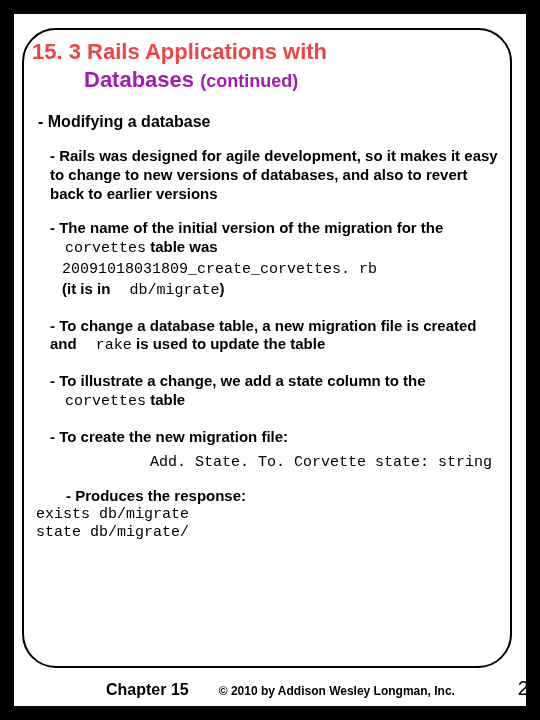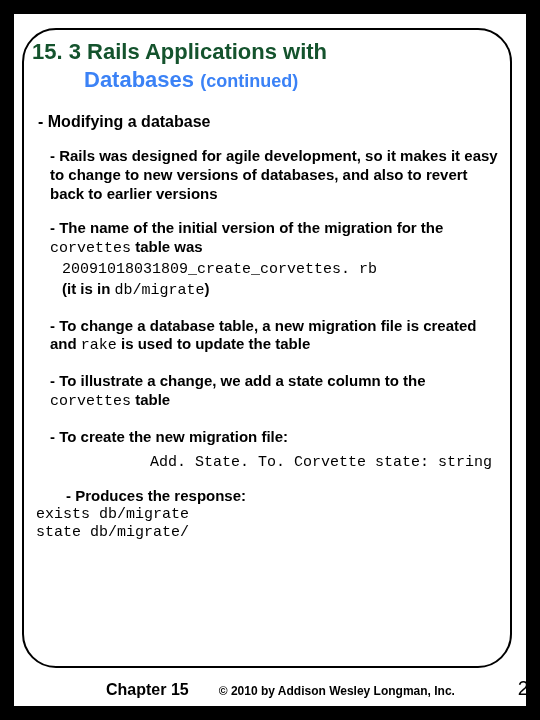--- a/index.html
+++ b/index.html
@@ -31,28 +31,28 @@
   }
   .content {
     position: absolute;
     left: 18px;
     top: 24px;
     width: 480px;
   }
   .title-line1 {
     font-size: 22px;
     font-weight: bold;
-    color: #14532d;
+    color: #ef4444;
     margin: 0;
     line-height: 1.25;
   }
   .title-line2 {
     font-size: 22px;
     font-weight: bold;
-    color: #3b82f6;
+    color: #a21caf;
     margin: 0 0 0 52px;
     line-height: 1.25;
   }
   .cont {
     font-size: 18px;
     font-weight: bold;
   }
   .sub1 {
     font-size: 16px;
     font-weight: bold;
@@ -67,20 +67,21 @@
   }
   .sub2b {
     font-size: 15px;
     font-weight: bold;
     margin: 2px 0 0 30px;
     line-height: 1.25;
   }
   .mono {
     font-family: "Courier New", Courier, monospace;
     font-weight: normal;
+    margin-left: 15px;
   }
   .mono-line {
     font-family: "Courier New", Courier, monospace;
     font-size: 15px;
     margin: 2px 0 0 30px;
   }
   .sub3 {
     font-size: 15px;
     font-weight: bold;
     margin: 14px 0 0 34px;

